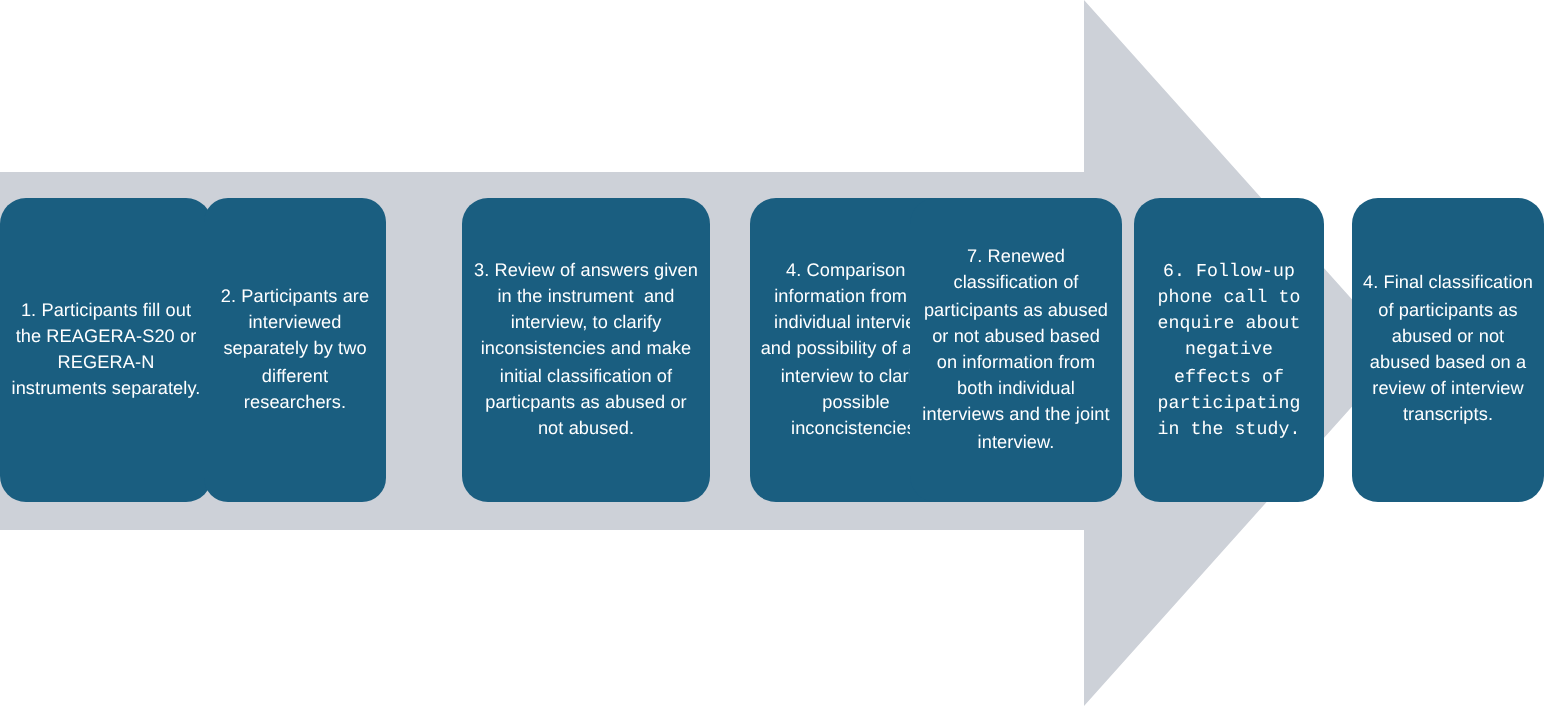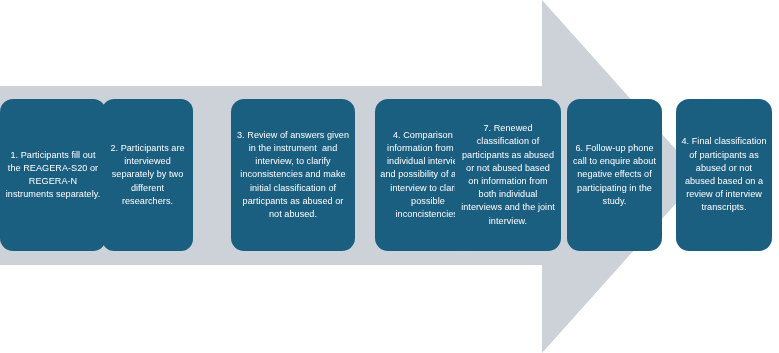--- a/index.html
+++ b/index.html
@@ -80,21 +80,21 @@
     </div>
 
     <div class="step-box" style="left:343px; width:106px;margin-left:32px;">
       <span class="step-text">4. Comparison of information from the individual interviews and possibility of a joint interview to clarifiy possible inconcistencies.</span>
     </div>
 
     <div class="step-box" style="left:455px; width:106px;">
       <span class="step-text">7. Renewed classification of participants as abused or not abused based on information from both individual interviews and the joint interview.</span>
     </div>
 
-    <div class="step-box" style="left:567px; width:95px;">
+    <div class="step-box" style="left:567px; width:95px;font-family:Liberation Mono, monospace;">
       <span class="step-text">6. Follow-up phone call to enquire about negative effects of participating in the study.</span>
     </div>
 
     <div class="step-box" style="left:676px; width:96px;">
       <span class="step-text">4. Final classification of participants as abused or not abused based on a review of interview transcripts.</span>
     </div>
 
   </div>
 </div>
 

